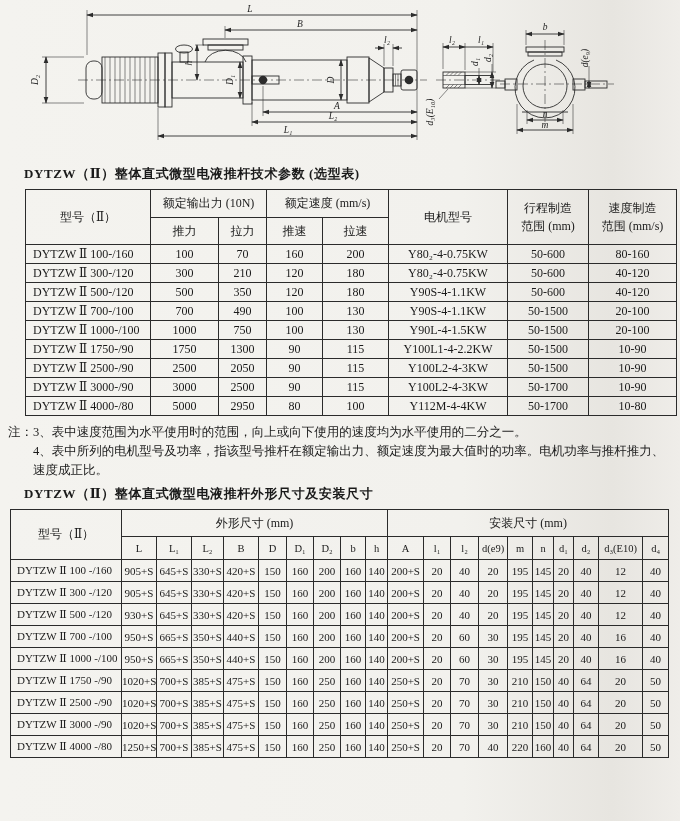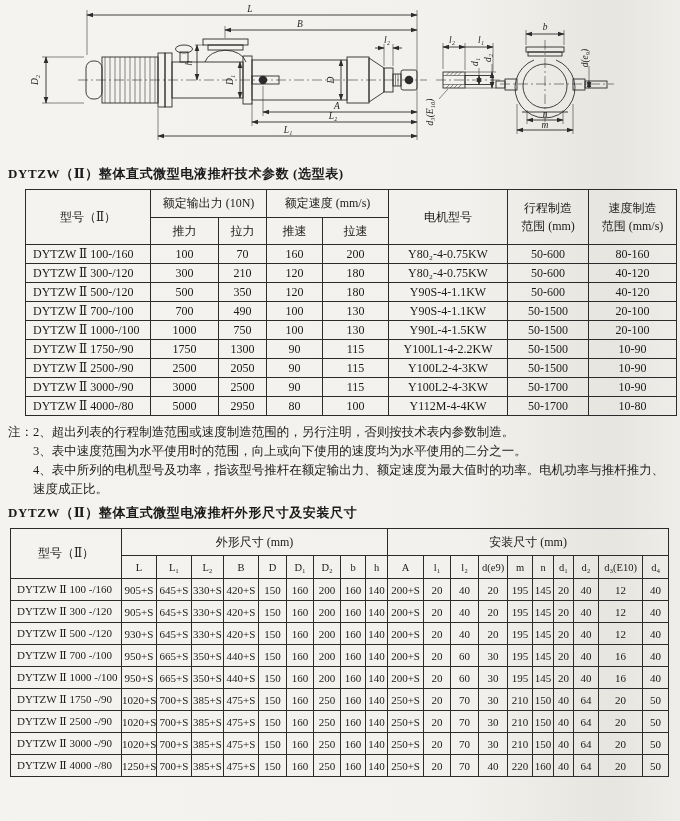--- a/index.html
+++ b/index.html
@@ -11,21 +11,21 @@
     overflow:hidden;
   }
   .page{width:680px;height:821px;position:relative;}
   svg.drawing{display:block;}
   svg .ln{fill:none;stroke:#2c2c2c;stroke-width:0.9;}
   svg .thin{fill:none;stroke:#3a3a3a;stroke-width:0.6;}
   svg .cl{fill:none;stroke:#3a3a3a;stroke-width:0.6;stroke-dasharray:10 3 2 3;}
   svg .fil{fill:#2c2c2c;stroke:none;}
   svg text.lbl{fill:#1f1f1f;stroke:none;font:italic 9.5px "Liberation Serif","DejaVu Serif",serif;text-anchor:middle;}
   h2.sec-title{
-    margin:5px 0 6px 8px;
+    margin:5px 0 6px 24px;
     font-size:13px;font-weight:bold;letter-spacing:0.6px;
   }
   table{border-collapse:collapse;table-layout:fixed;}
   th,td{
     border:1px solid #2b2b2b;
     text-align:center;vertical-align:middle;
     font-weight:normal;
     padding:0;
     overflow:hidden;white-space:nowrap;
   }
@@ -366,21 +366,20 @@
           <td>Y112M-4-4KW</td>
           <td>50-1700</td>
           <td>10-80</td>
         </tr>
       </tbody>
   </table>
 
   <div class="notes">
     <span class="notes-label">注：</span>
     <div class="note-items" id="notes1">
-        <div>2、超出列表的行程制造范围或速度制造范围的，另行注明，否则按技术表内参数制造。</div>
         <div>3、表中速度范围为水平使用时的范围，向上或向下使用的速度均为水平使用的二分之一。</div>
         <div>4、表中所列的电机型号及功率，指该型号推杆在额定输出力、额定速度为最大值时的功率。电机功率与推杆推力、速度成正比。</div>
       </div>
   </div>
 
   <h2 class="sec-title">DYTZW（Ⅱ）整体直式微型电液推杆外形尺寸及安装尺寸</h2>
 
   <table id="t2">
     <colgroup>
       <col style="width:111px">

